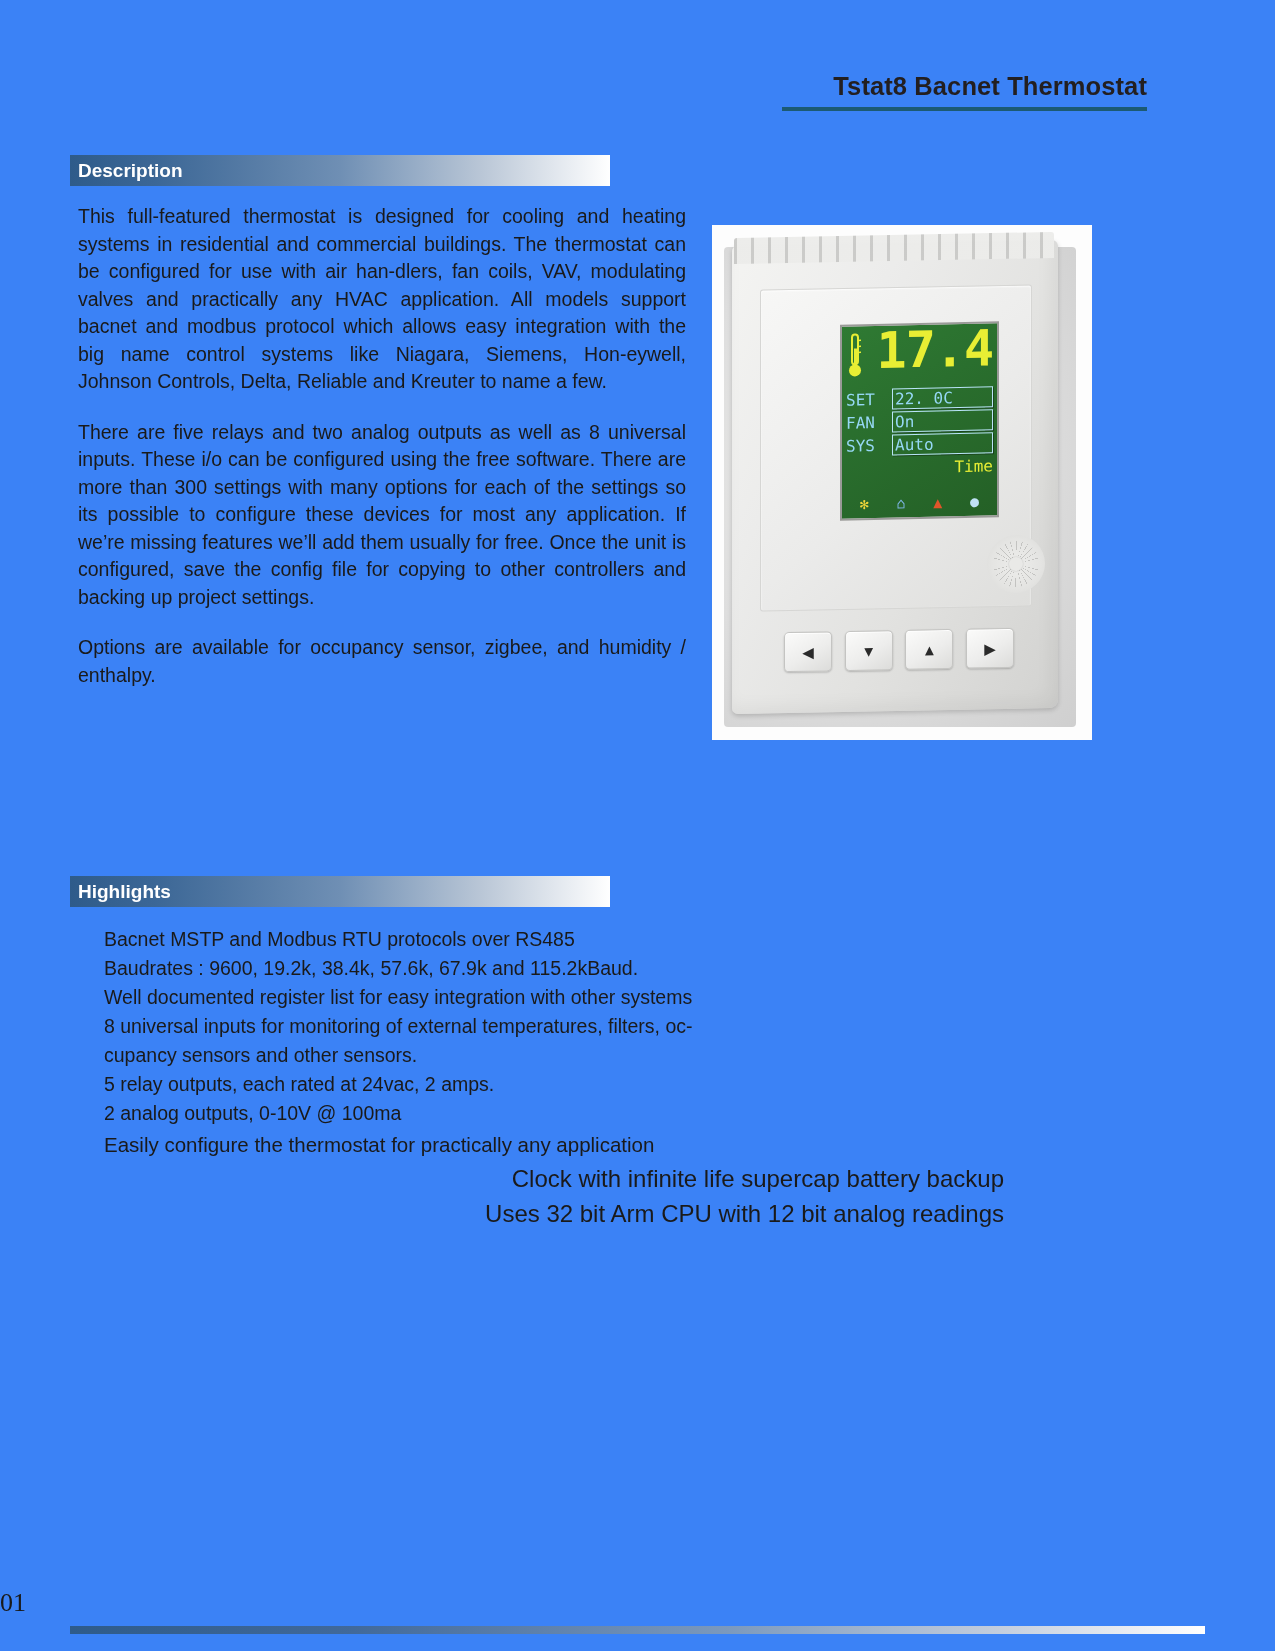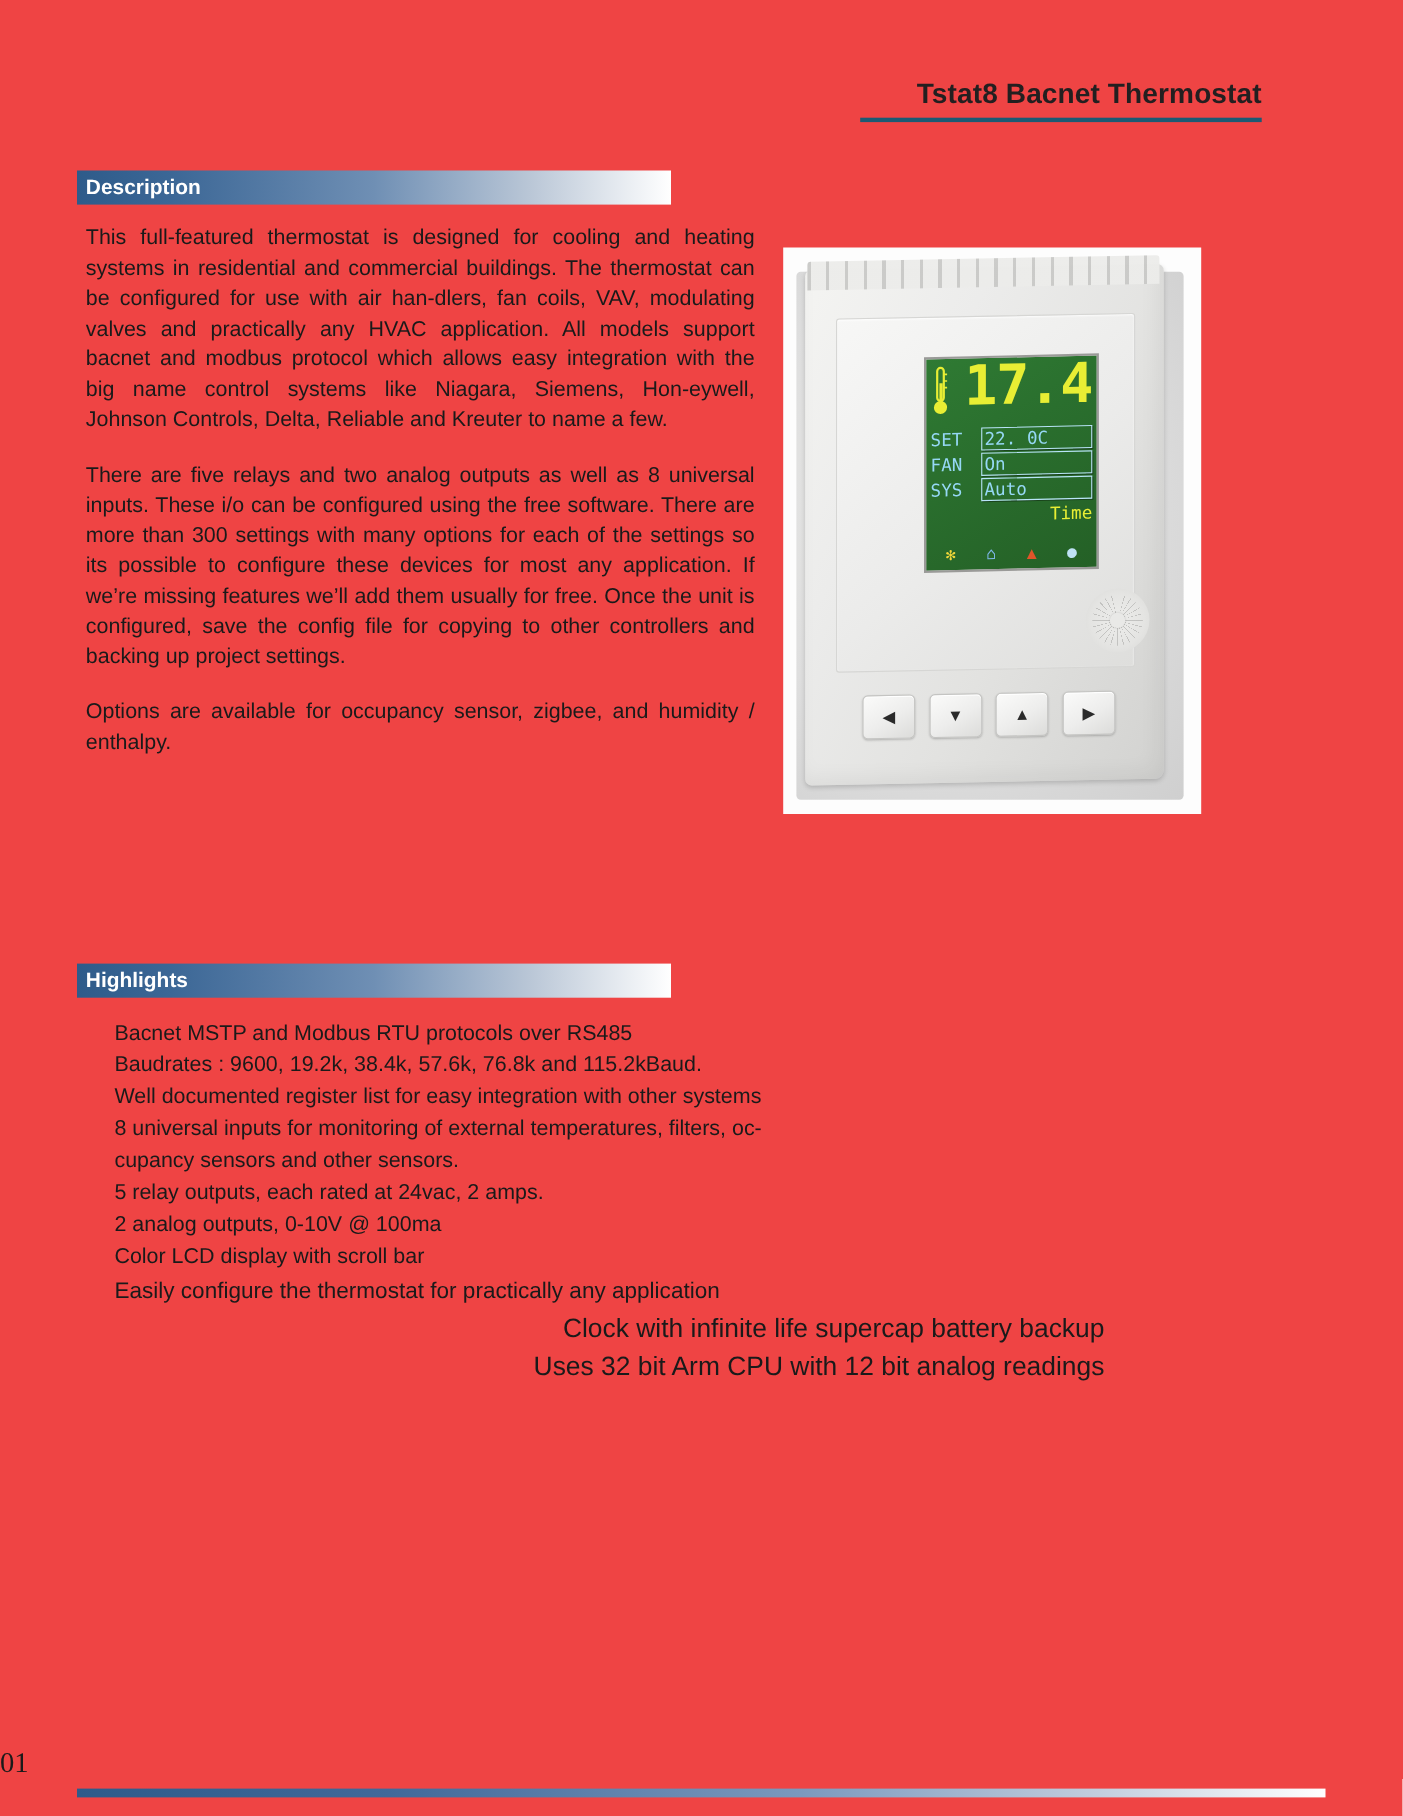--- a/index.html
+++ b/index.html
@@ -10,21 +10,21 @@
   }
   body {
     font-family: "Liberation Sans", sans-serif;
     color: #1a1a1a;
     -webkit-font-smoothing: antialiased;
   }
   .page {
     position: relative;
     width: 1275px;
     height: 1651px;
-    background: #ef4444;
+    background: #3b82f6;
     overflow: hidden;
     margin: 0 auto;
   }
 
   
   .doc-header {
     position: absolute;
     top: 72px;
     right: 128px;
     text-align: right;
@@ -385,27 +385,26 @@
       <div class="tbtn">▶</div>
     </div>
   </div>
 
   <div class="section-bar" id="bar-highlights">
     <div class="section-bar-label">Highlights</div>
   </div>
 
   <div class="highlights">
       <div class="hl-line ">Bacnet MSTP and Modbus RTU protocols over RS485</div>
-      <div class="hl-line ">Baudrates : 9600, 19.2k, 38.4k, 57.6k, 76.8k and  115.2kBaud.</div>
+      <div class="hl-line ">Baudrates : 9600, 19.2k, 38.4k, 57.6k, 67.9k and  115.2kBaud.</div>
       <div class="hl-line ">Well documented register list for easy integration with other systems</div>
       <div class="hl-line ">8 universal inputs for monitoring of external temperatures, filters, oc-</div>
       <div class="hl-line ">cupancy sensors and other sensors.</div>
       <div class="hl-line ">5 relay outputs, each rated at 24vac, 2 amps.</div>
       <div class="hl-line ">2 analog outputs, 0-10V @ 100ma</div>
-      <div class="hl-line ">Color LCD display with scroll bar</div>
       <div class="hl-line sz-md">Easily configure the thermostat for practically any application</div>
       <div class="hl-line sz-lg">Clock with infinite life supercap battery backup</div>
       <div class="hl-line sz-lg">Uses 32 bit Arm CPU with 12 bit analog readings</div>
     </div>
 
   <div class="page-number">01</div>
   <div class="footer-rule"></div>
 
 </div>
 

